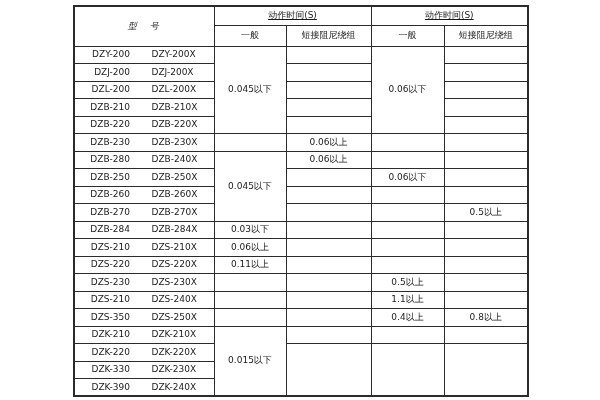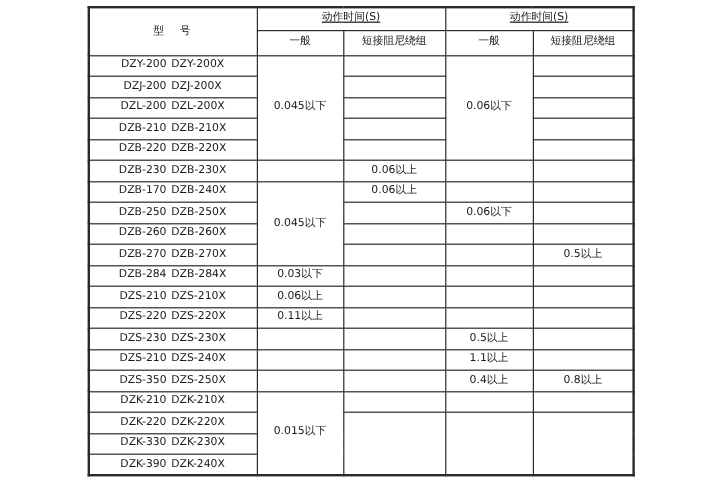--- a/index.html
+++ b/index.html
@@ -16,25 +16,25 @@
   table.spec th, table.spec td{
     border:1px solid #2b2b2b;
     padding:0;margin:0;
     text-align:center;vertical-align:middle;
     font-size:9px;font-weight:normal;line-height:1;
     white-space:nowrap;overflow:hidden;
   }
   thead tr.h1{height:19px;}
   thead tr.h2{height:21px;margin-top:31px;}
   tbody tr{height:17.5px;}
-  th.model-head{font-size:11px;letter-spacing:2px;}
+  th.model-head{font-size:11px;letter-spacing:2px;font-style:italic;}
   th.group-head{font-size:9.5px;text-decoration:underline;}
   th.sub-head{font-size:9px;}
   td.mc{padding:0;}
-  .mpair{display:flex;justify-content:center;align-items:center;}
+  .mpair{display:flex;justify-content:space-between;align-items:center;}
   .mpair .m1{display:inline-block;width:55px;text-align:right;}
   .mpair .m2{display:inline-block;width:62px;text-align:left;margin-left:4px;}
 </style>
 </head>
 <body>
 
 <div class="stage">
   <table class="spec">
     <colgroup>
       <col style="width:140px">
@@ -117,21 +117,21 @@
             </div>
           </td>
         <td></td>
         <td>0.06以上</td>
         <td></td>
         <td></td>
       </tr>
       <tr>
         <td class="mc">
             <div class="mpair">
-              <span class="m1">DZB-170</span>
+              <span class="m1">DZB-280</span>
               <span class="m2">DZB-240X</span>
             </div>
           </td>
         <td rowspan="4">0.045以下</td>
         <td>0.06以上</td>
         <td></td>
         <td></td>
       </tr>
       <tr>
         <td class="mc">

